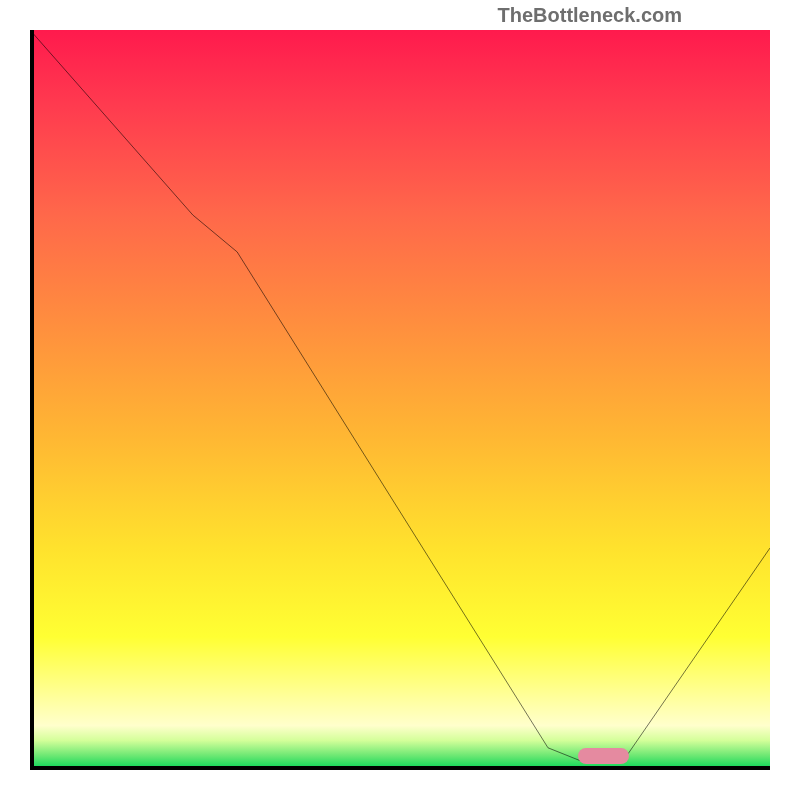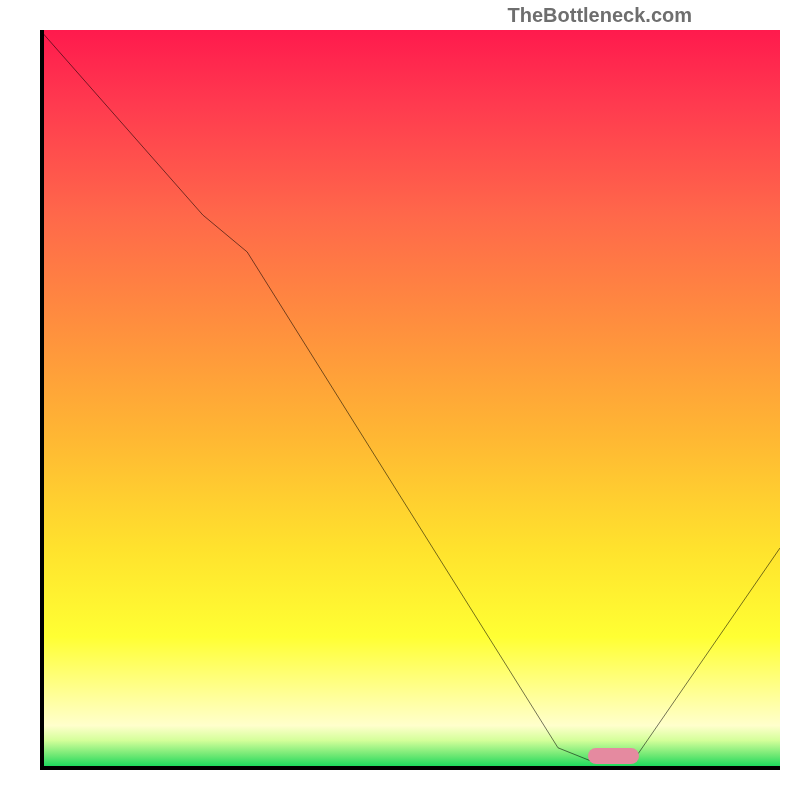--- a/index.html
+++ b/index.html
@@ -8,21 +8,20 @@
     width: 800px;
     height: 800px;
     background: #ffffff;
     font-family: Arial, Helvetica, sans-serif;
     overflow: hidden;
   }
   .wrap {
     position: relative;
     width: 692px;
     height: 800px;
-    margin-left: 10px;
   }
   .attribution {
     position: absolute;
     top: 4px;
     right: 10px;
     font-size: 20px;
     font-weight: bold;
     color: #6e6e6e;
     font-family: Arial, Helvetica, sans-serif;
   }

